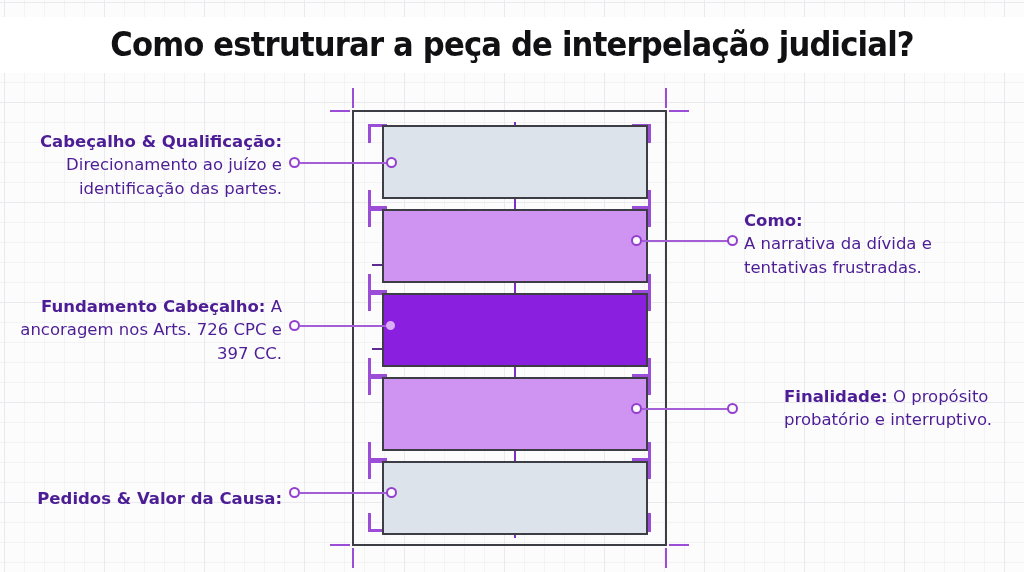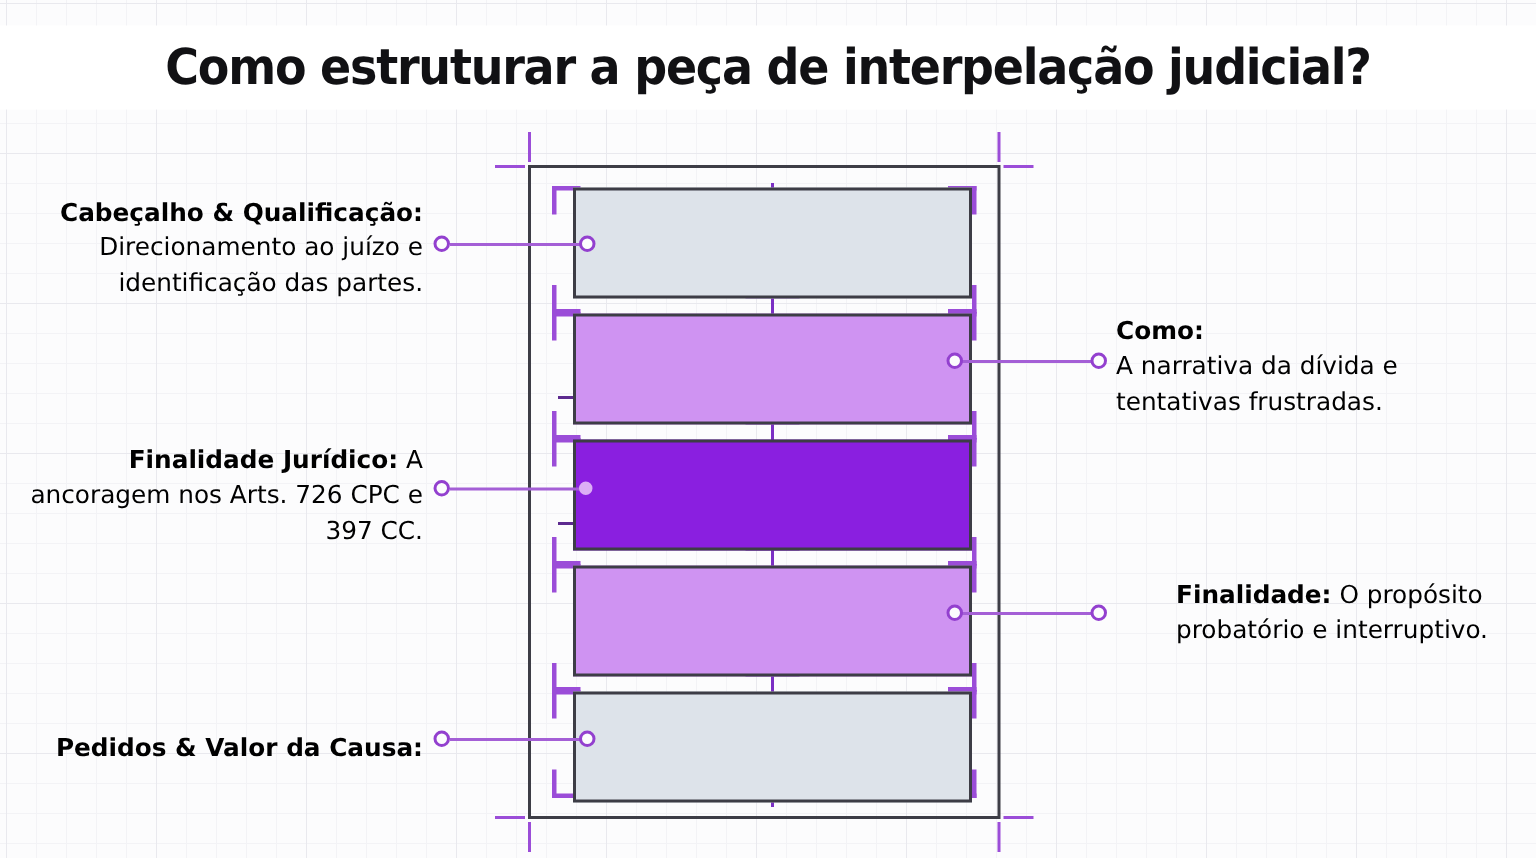--- a/index.html
+++ b/index.html
@@ -162,21 +162,21 @@
     width: 9px;
     height: 9px;
   }
 
   
   .callout {
     position: absolute;
     font-family: "DejaVu Sans", sans-serif;
     font-size: 16.5px;
     line-height: 1.42;
-    color: #000000;
+    color: #4c1d95;
   }
   .callout b {
     font-weight: 700;
   }
   .callout.left  { text-align: right; }
   .callout.right { text-align: left; }
 </style>
 </head>
 <body>
 
@@ -263,21 +263,21 @@
 <div class="conn-line" style="left:300px; top:492px; width:92px;"></div>
 <div class="conn-dot" style="left:289px; top:487px;"></div>
 <div class="conn-dot" style="left:386px; top:487px;"></div>
 
 <div class="callout left" style="left:20px; top:130px; width:262px;">
   <b style="display: block;">Cabeçalho &amp; Qualificação:</b>
   <span>Direcionamento ao juízo e identificação das partes.</span>
 </div>
 
 <div class="callout left" style="left:20px; top:295px; width:262px;">
-  <b>Finalidade Jurídico:</b>
+  <b>Fundamento Cabeçalho:</b>
   <span>A ancoragem nos Arts. 726 CPC e 397 CC.</span>
 </div>
 
 <div class="callout left" style="left:20px; top:487px; width:262px;">
   <b style="display: block;">Pedidos &amp; Valor da Causa:</b>
 </div>
 
 <div class="callout right" style="left:744px; top:209px; width:268px;">
   <b style="display: block;">Como:</b>
   <span>A narrativa da dívida e tentativas frustradas.</span>

